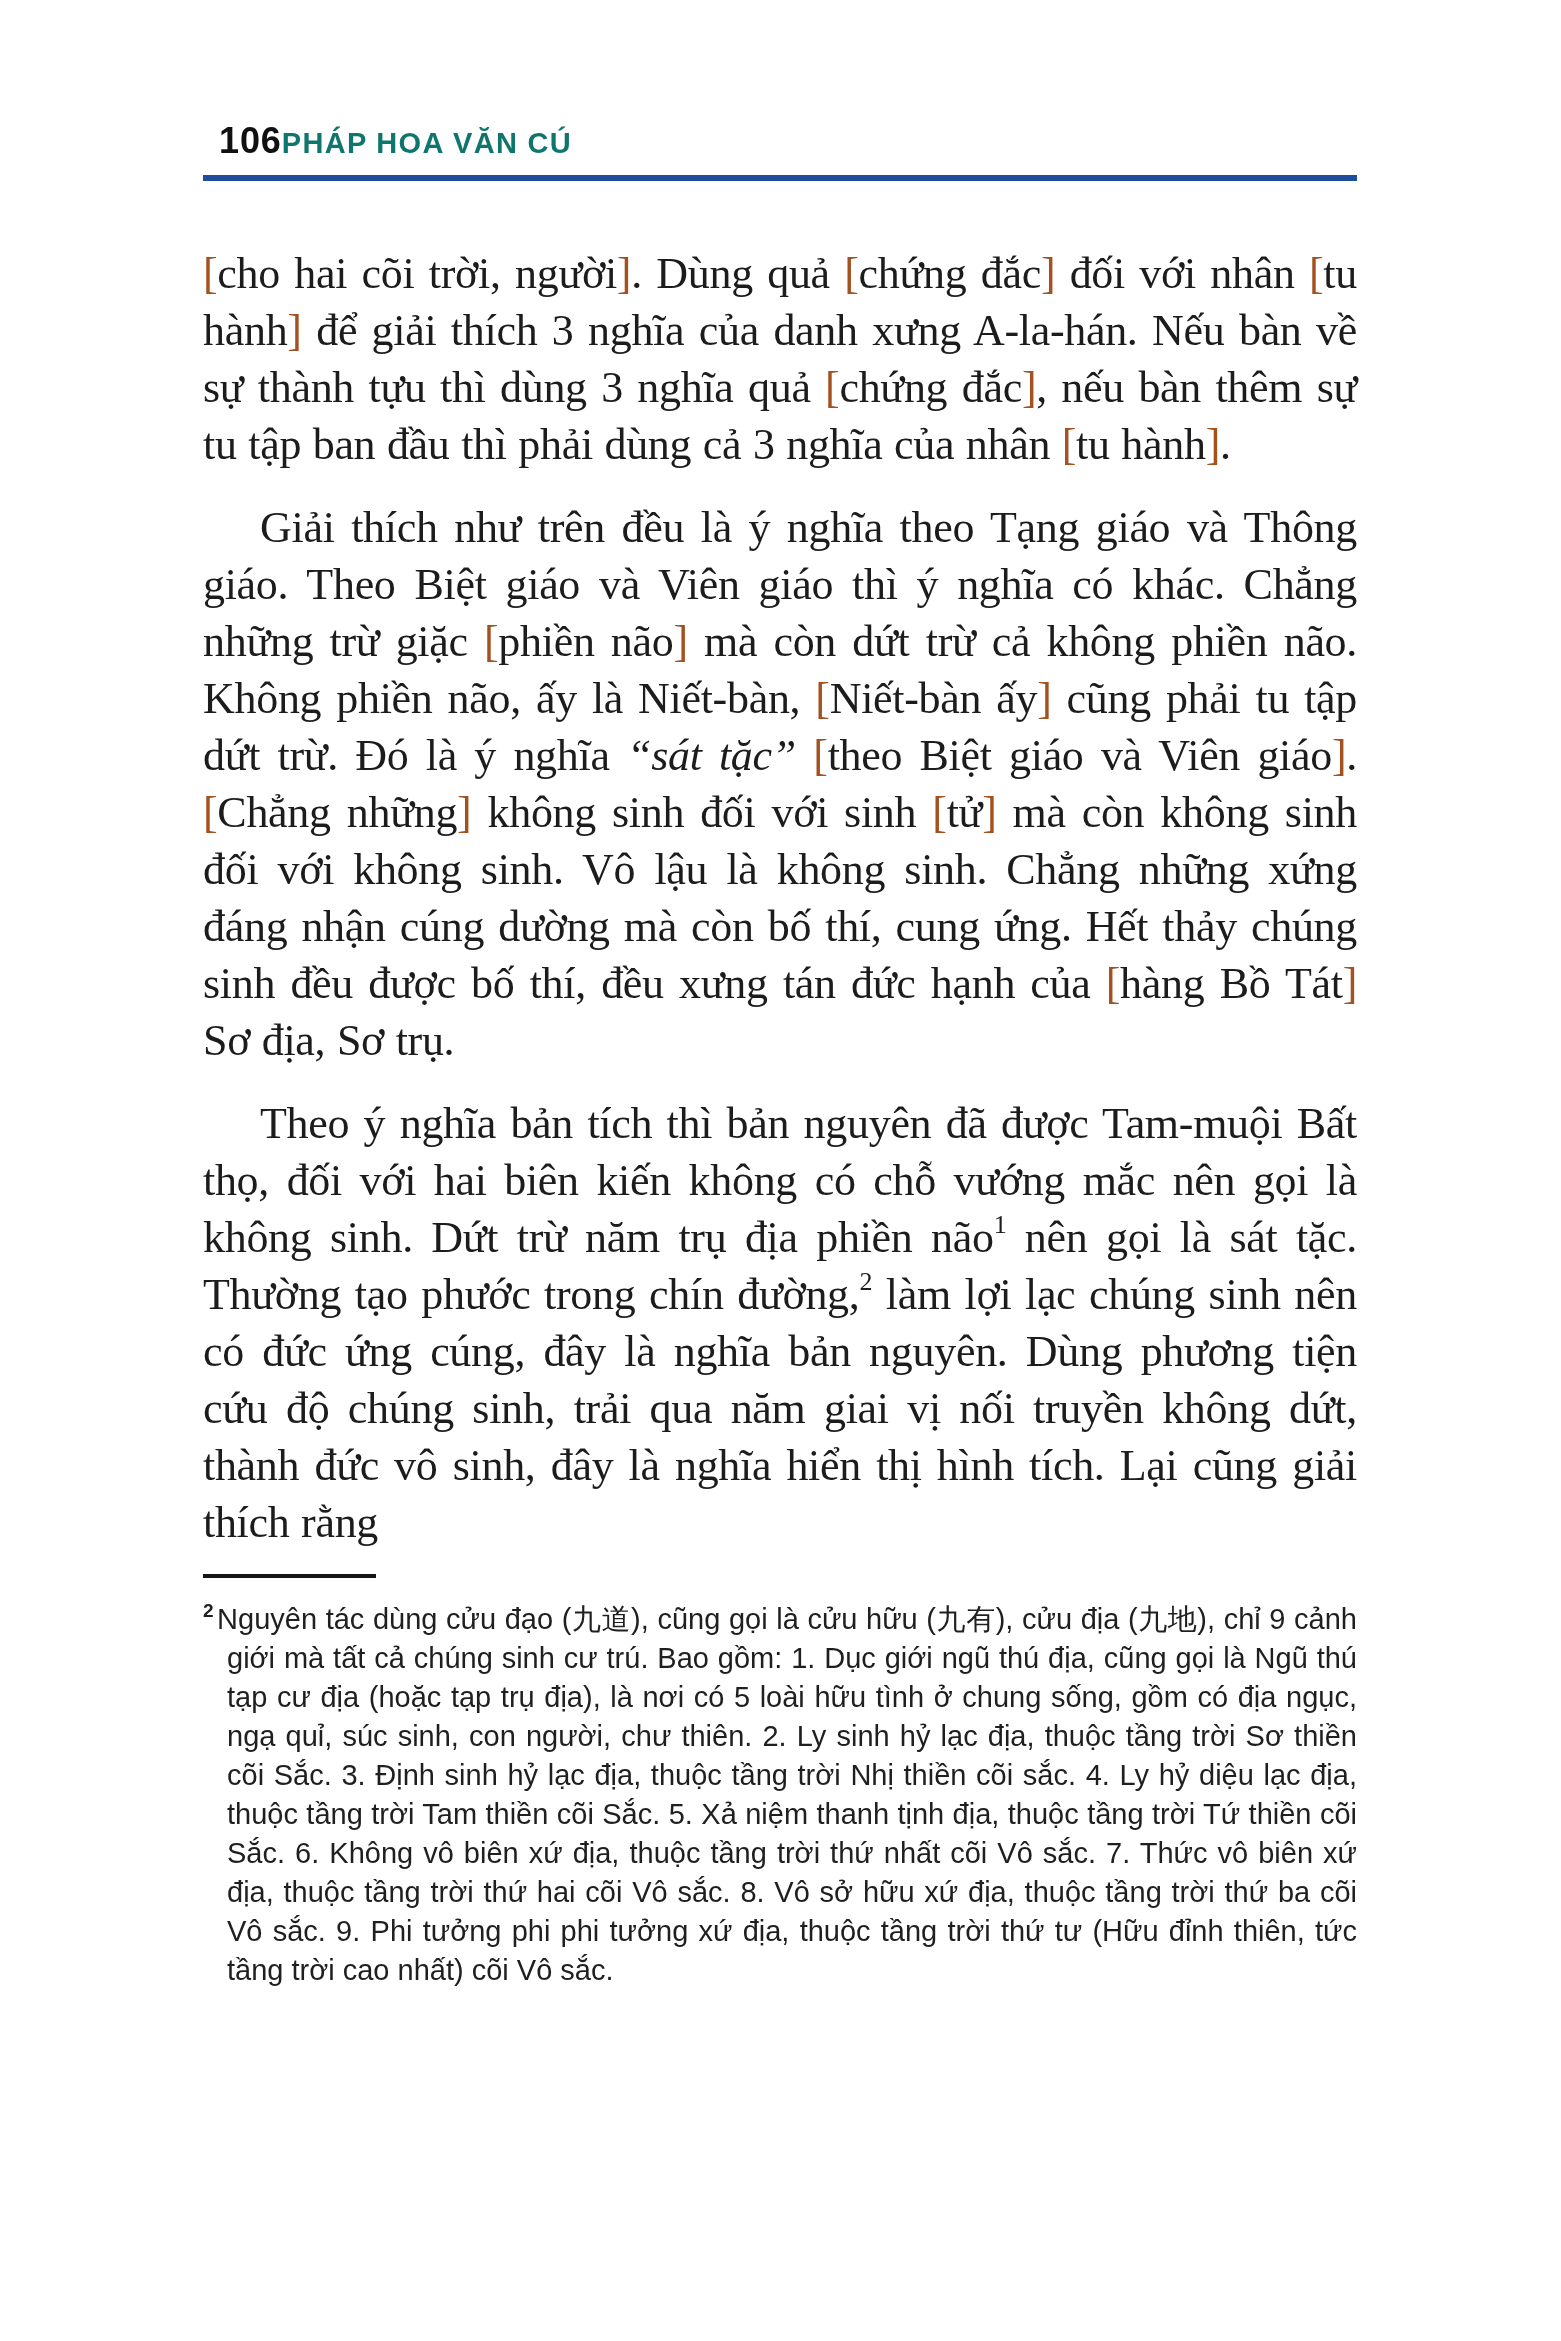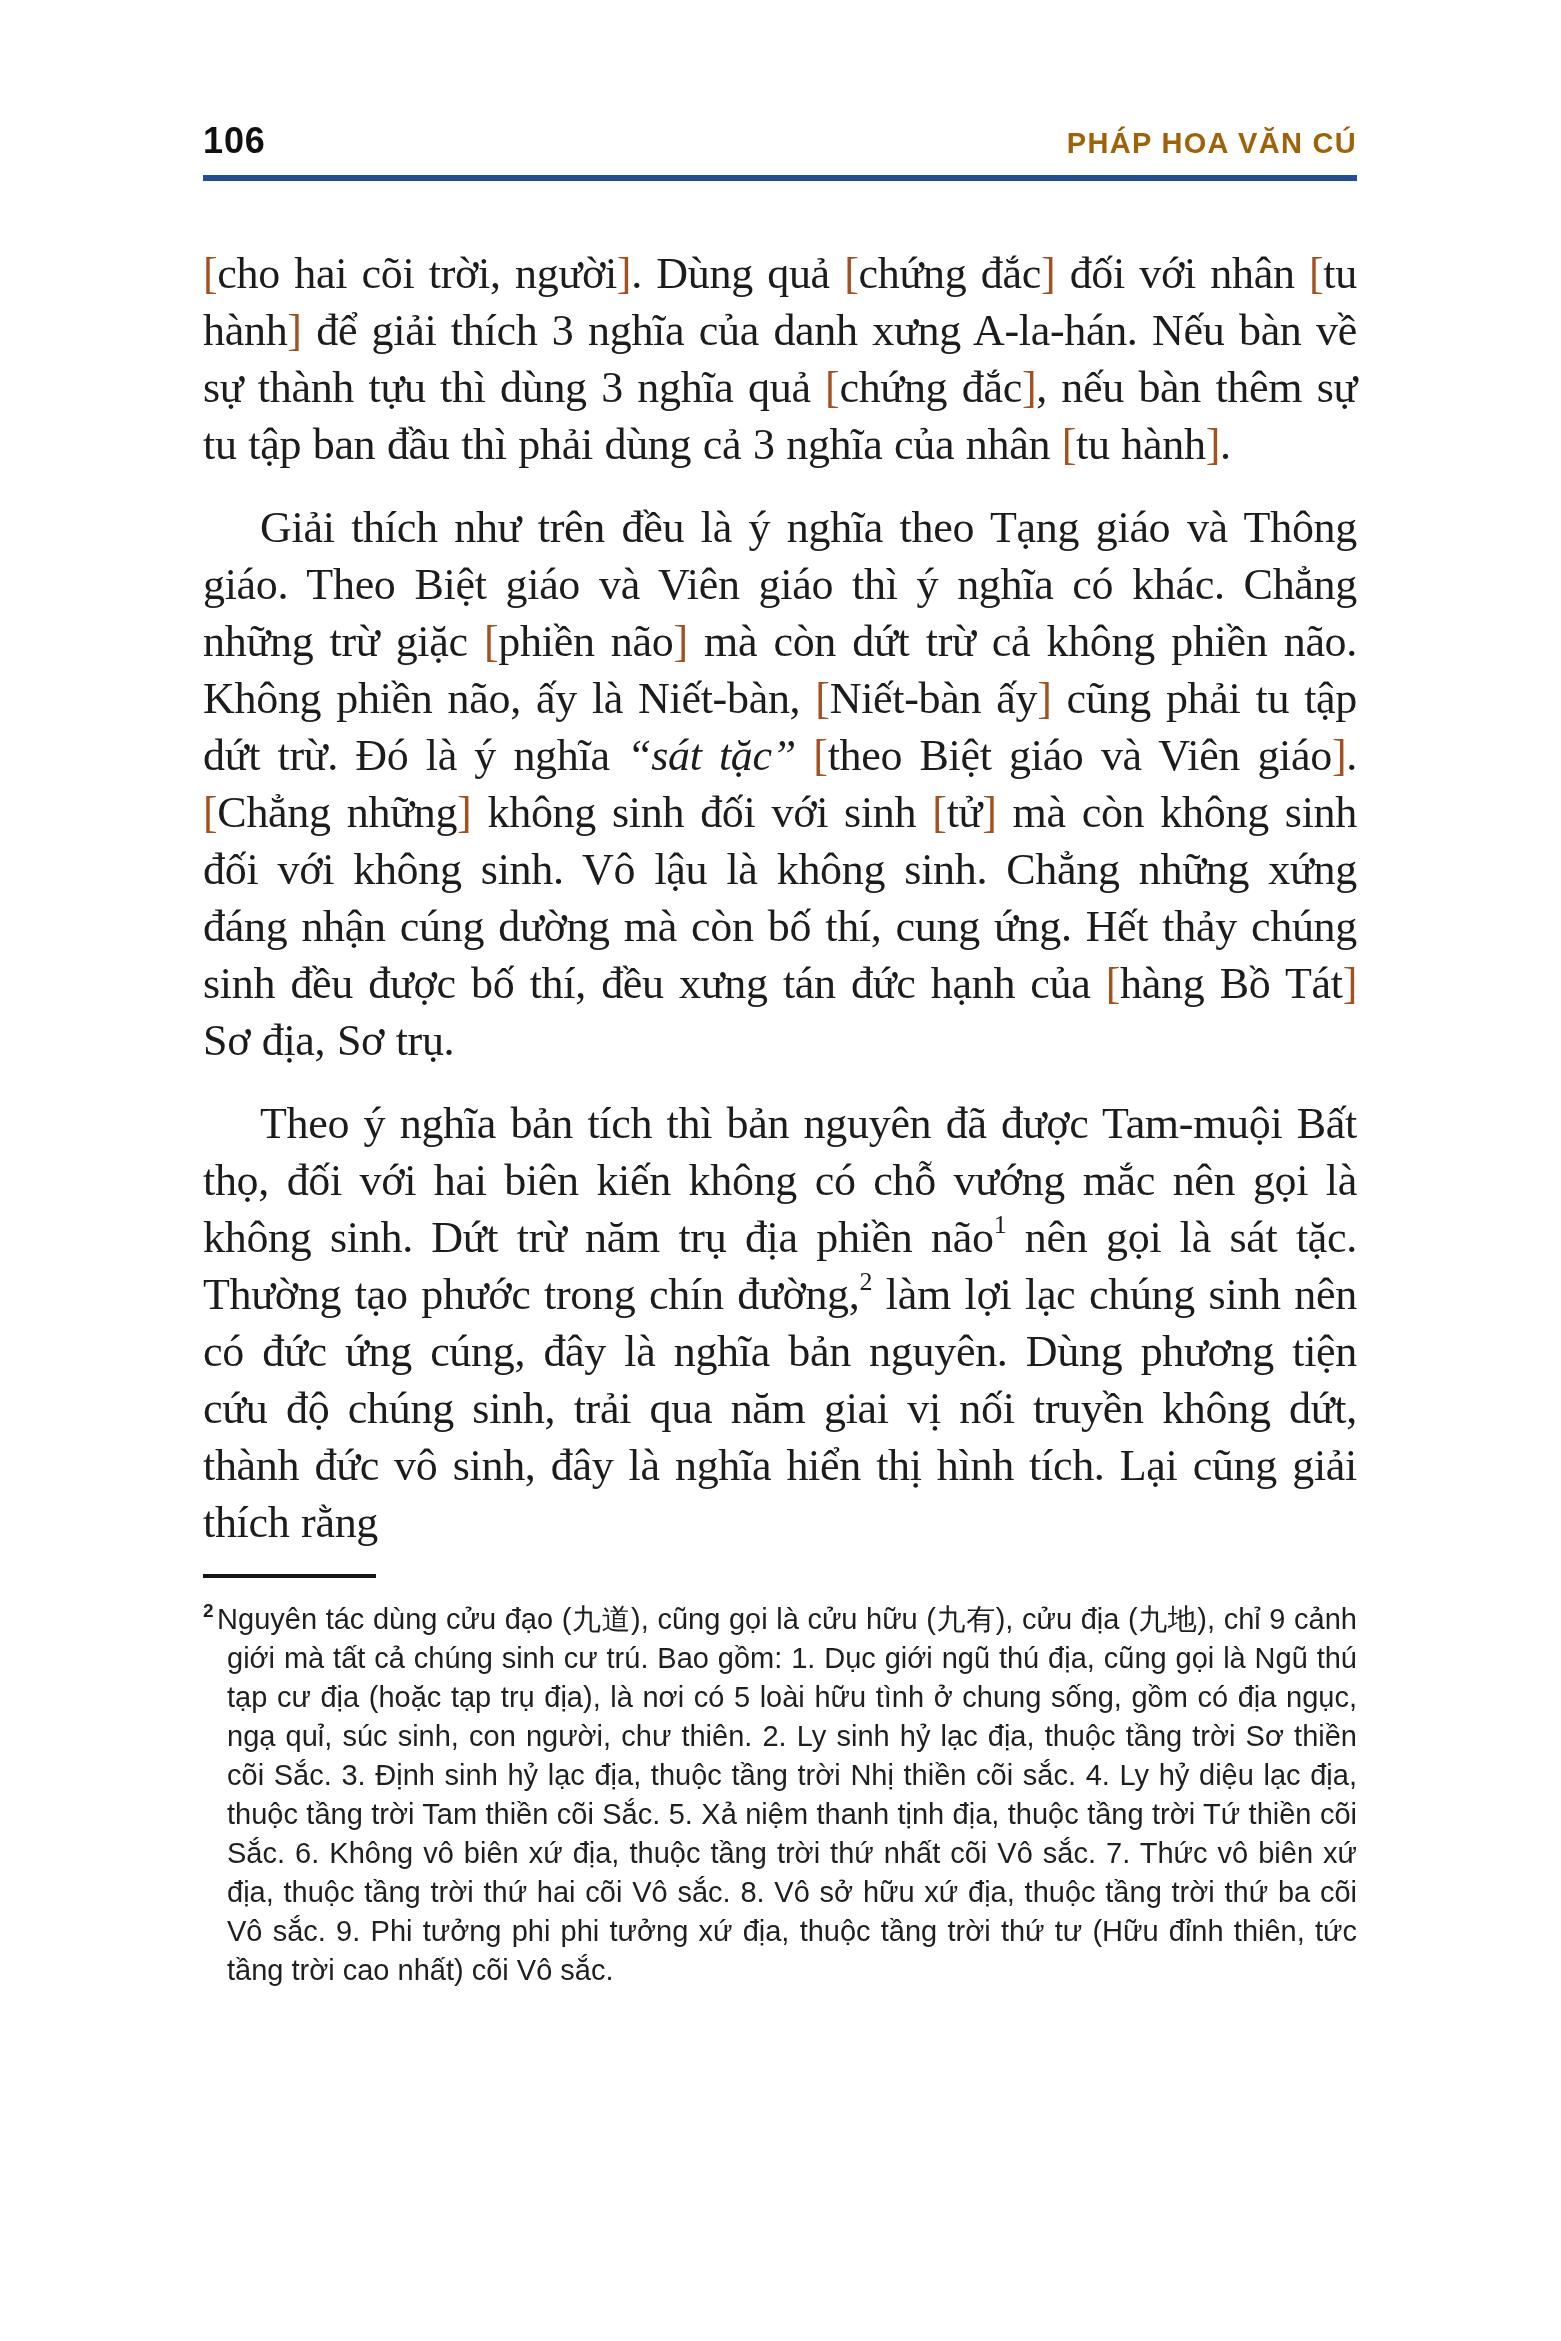--- a/index.html
+++ b/index.html
@@ -15,33 +15,34 @@
   .page {
     width: 1561px;
     height: 2342px;
     padding: 0 204px 0 203px;
     background: #ffffff;
   }
   
   .running-head {
     margin-top: 120px;
     display: flex;
-    justify-content: space-between;
+    justify-content: flex-start;
     align-items: baseline;
     font-family: "Liberation Sans", sans-serif;
     font-weight: bold;
+    margin-left: 16px;
   }
   .page-number {
     font-size: 36px;
     color: #111111;
     letter-spacing: 0.9px;
   }
   .running-title {
     font-size: 29px;
-    color: #a16207;
+    color: #0f766e;
     letter-spacing: 1.3px;
   }
   .head-rule {
     margin-top: 13px;
     height: 6px;
     width: 100%;
     background: #1e4d9c;
   }
   
   .body-text {

